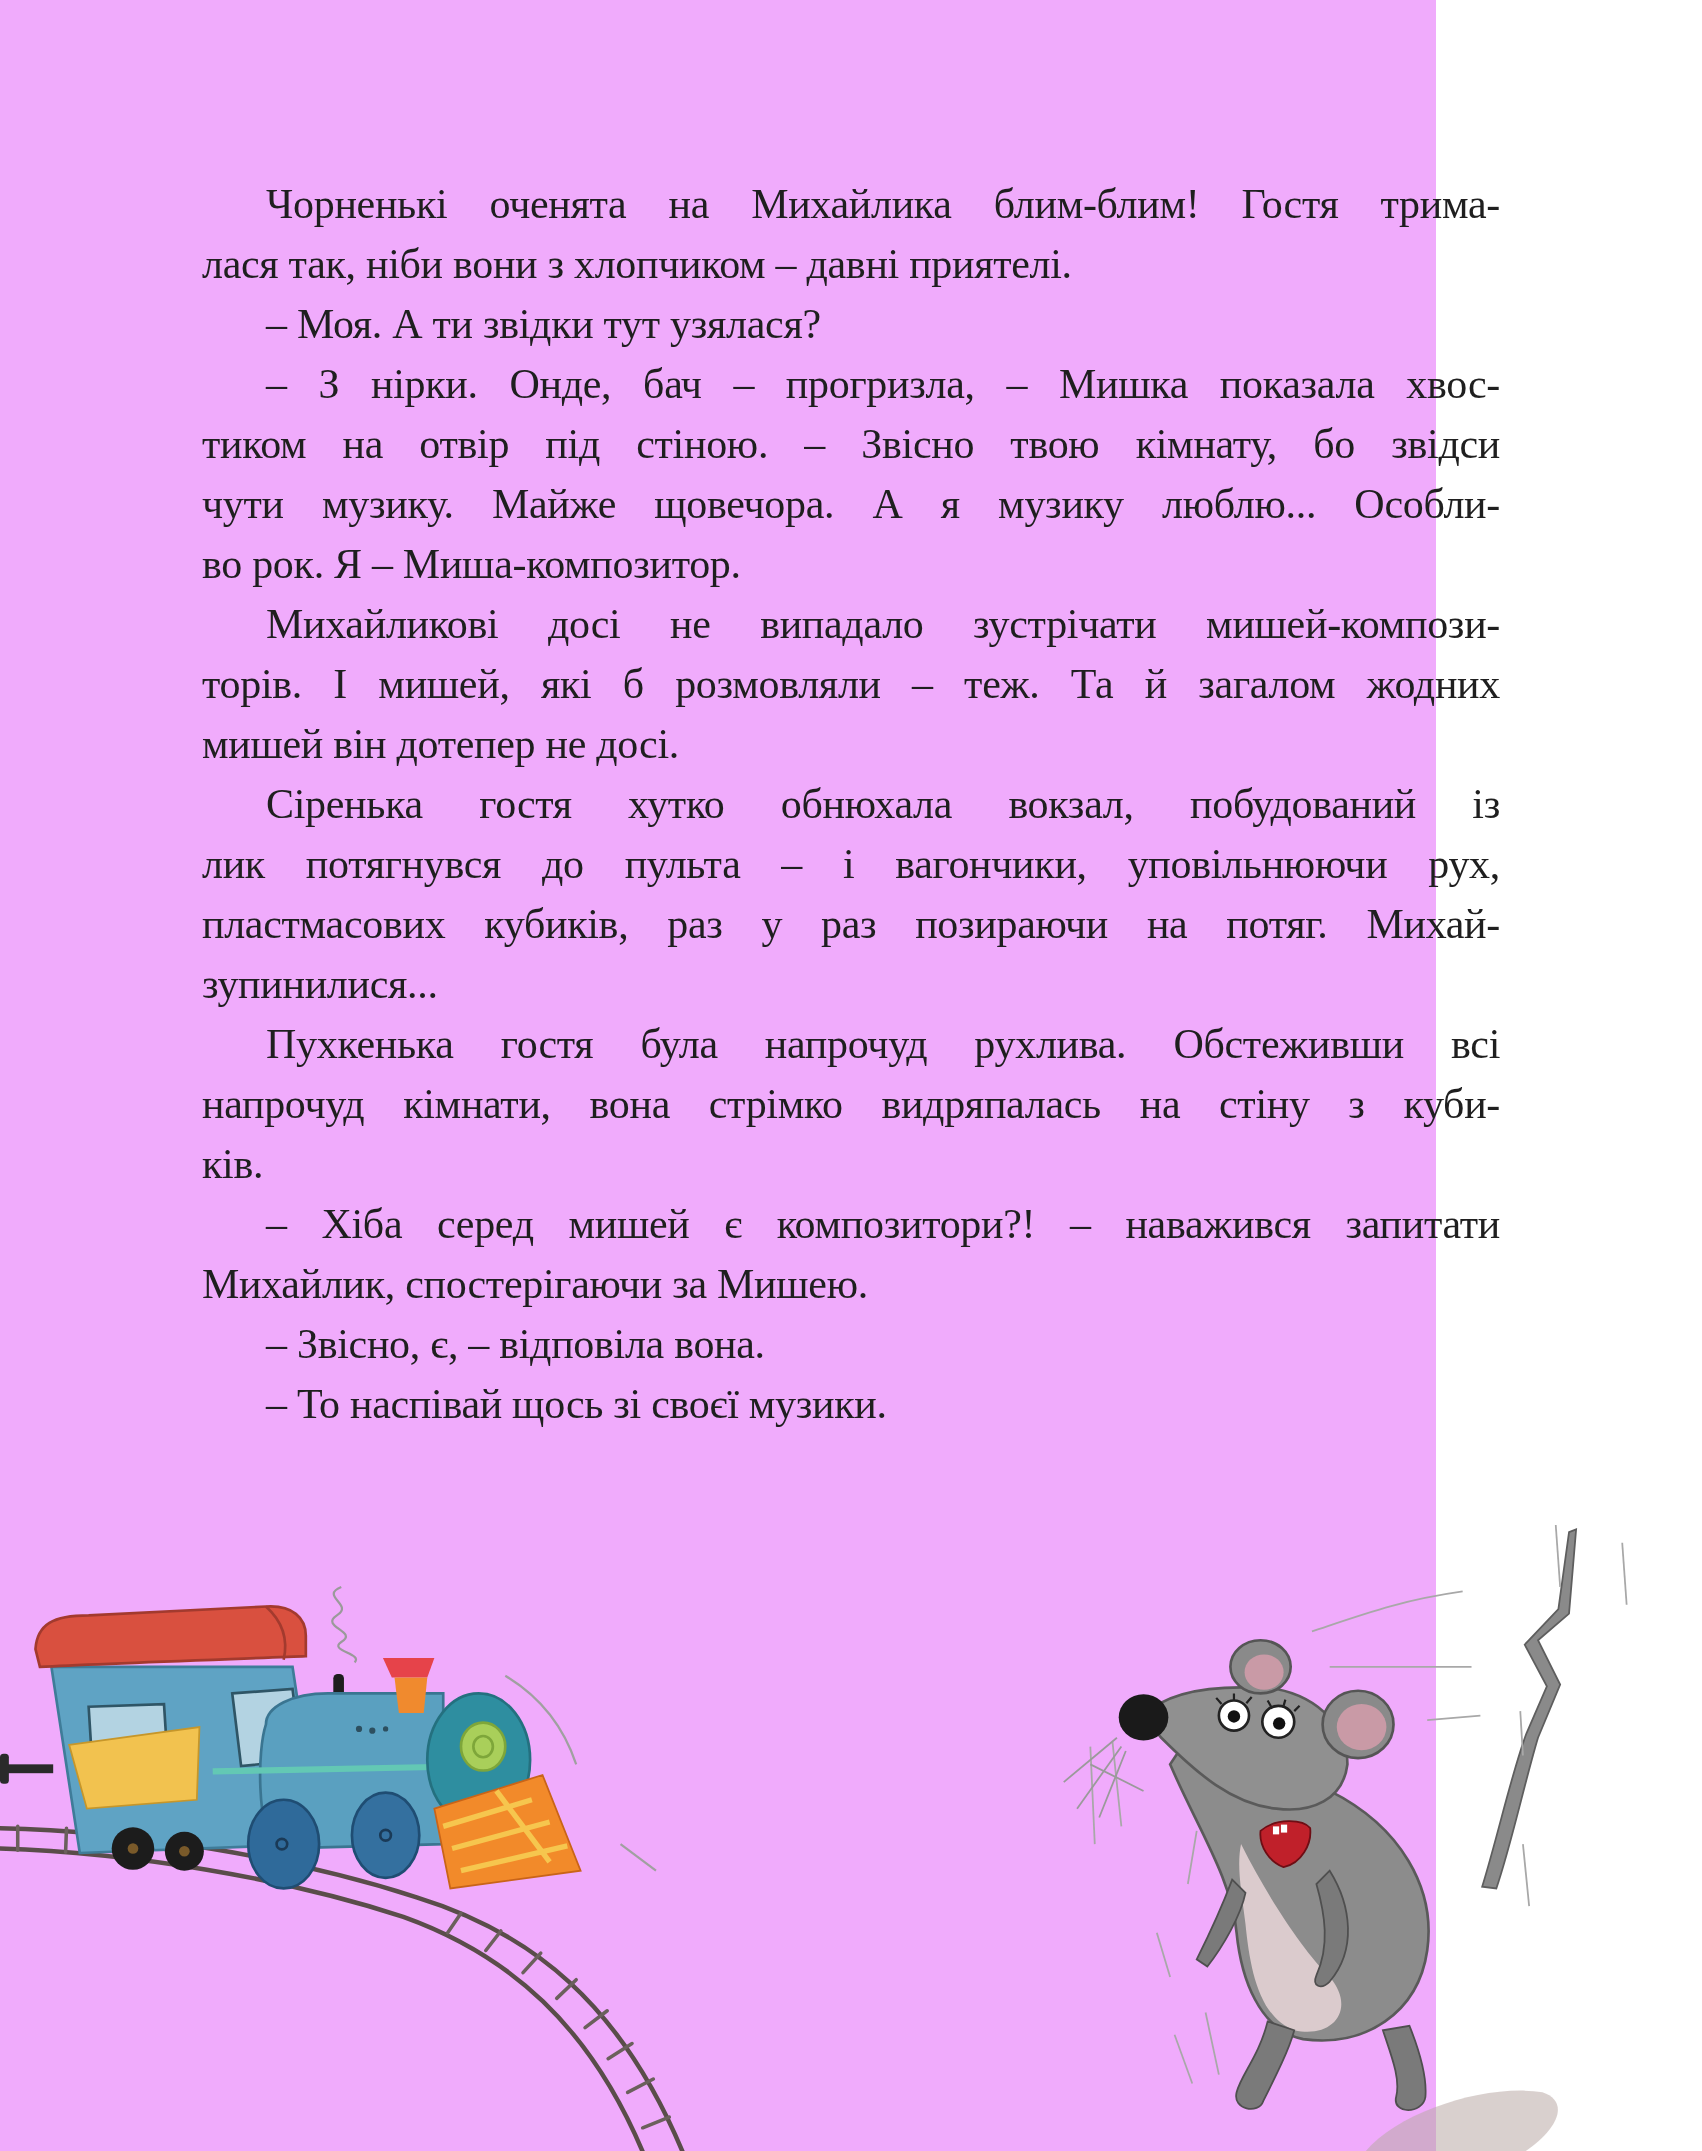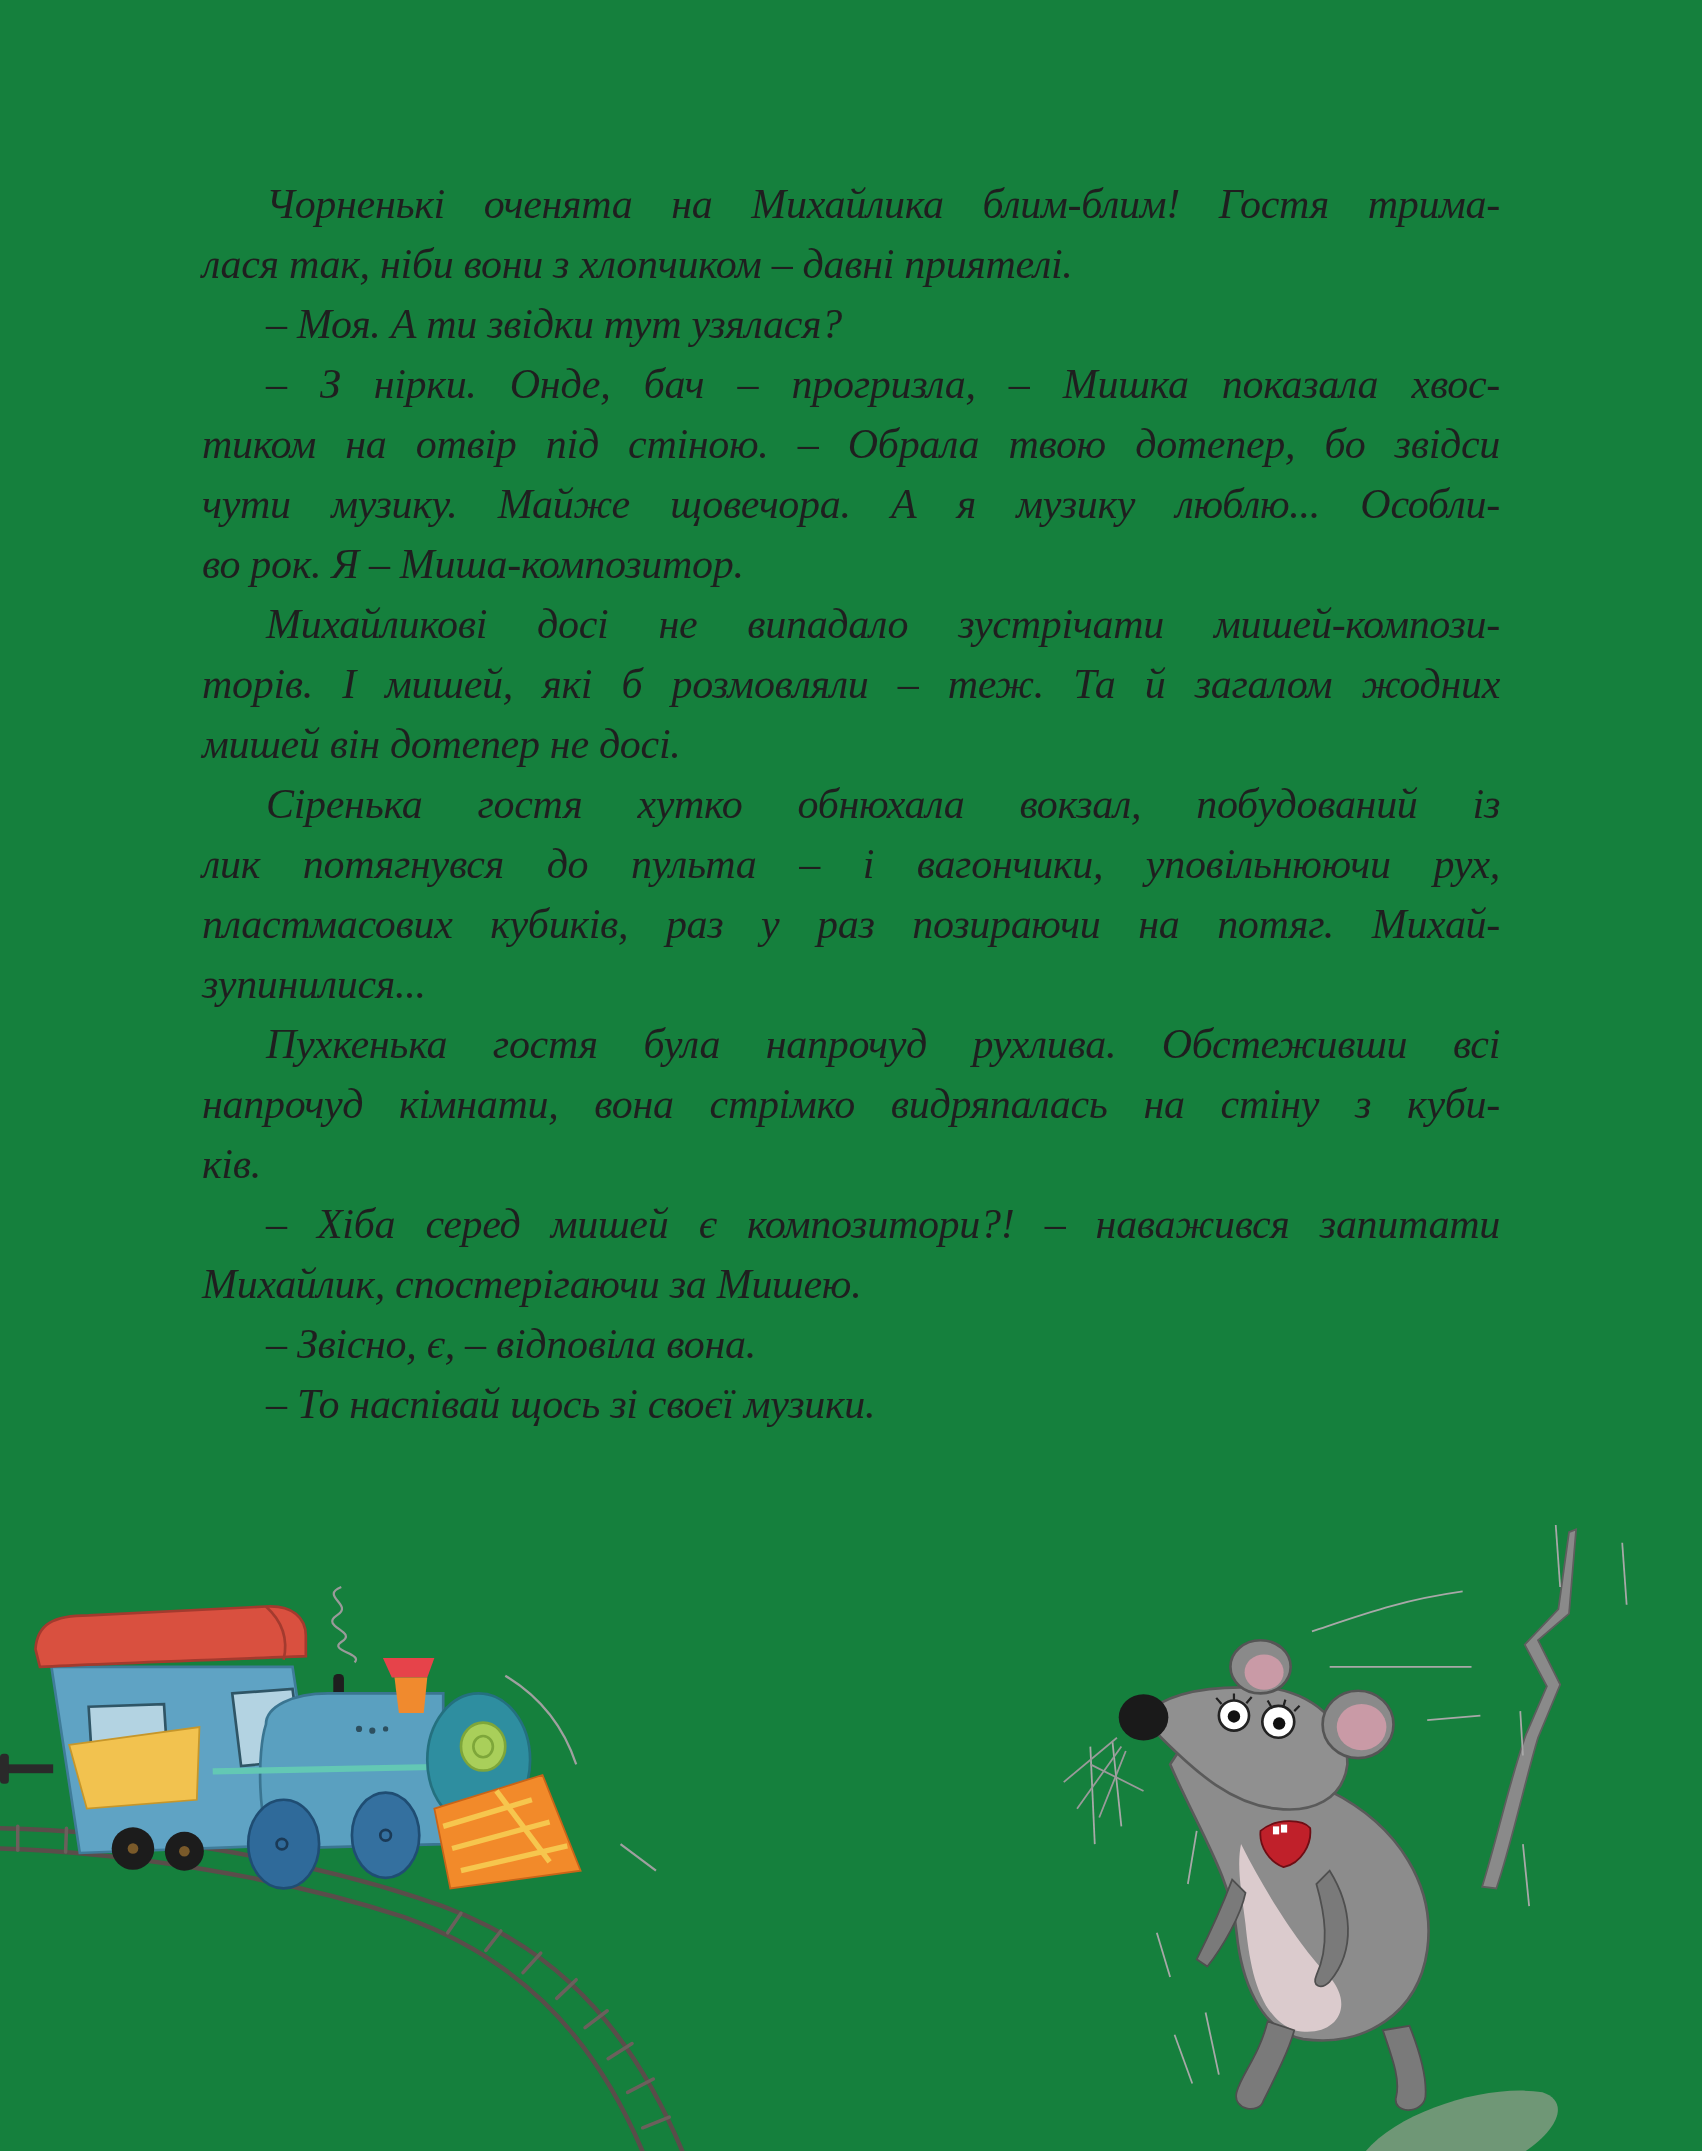--- a/index.html
+++ b/index.html
@@ -1,17 +1,17 @@
 <!DOCTYPE html>
 <html style="font-size:14px"><head>
 <meta charset="utf-8">
 <style>
   html, body { margin: 0; padding: 0; background: #ffffff; }
   body { width: 1702px; height: 2152px; position: relative; overflow: hidden; }
-  .page { position: absolute; left: 0; top: 0; width: 1702px; height: 2152px; background: #15803d; font-style: italic; }
+  .page { position: absolute; left: 0; top: 0; width: 1436px; height: 2152px; background: #f0abfc; }
   .text-block {
     position: absolute; left: 202px; top: 174px; width: 1298px;
     font-family: "Liberation Serif", "DejaVu Serif", serif;
     font-size: 42px; line-height: 60px; color: #1f1f1f;
     letter-spacing: -0.3px;
   }
   .line { display: block; height: 60px; white-space: nowrap; text-align: justify; text-align-last: justify; }
   .line.indent { padding-left: 64px; }
   .line.last { text-align-last: left; }
   .illus { position: absolute; left: 0; top: 0; width: 1702px; height: 2152px; pointer-events: none; }
@@ -19,21 +19,21 @@
 </head>
 <body>
 
 <div class="page">
 
   <div class="text-block">
     <span class="line indent">Чорненькі оченята на Михайлика блим-блим! Гостя трима-</span>
     <span class="line last">лася так, ніби вони з хлопчиком – давні приятелі.</span>
     <span class="line indent last">– Моя. А ти звідки тут узялася?</span>
     <span class="line indent">– З нірки. Онде, бач – прогризла, – Мишка показала хвос-</span>
-    <span class="line">тиком на отвір під стіною. – Обрала твою дотепер, бо звідси</span>
+    <span class="line">тиком на отвір під стіною. – Звісно твою кімнату, бо звідси</span>
     <span class="line">чути музику. Майже щовечора. А я музику люблю... Особли-</span>
     <span class="line last">во рок. Я – Миша-композитор.</span>
     <span class="line indent">Михайликові досі не випадало зустрічати мишей-компози-</span>
     <span class="line">торів. І мишей, які б розмовляли – теж. Та й загалом жодних</span>
     <span class="line last">мишей він дотепер не досі.</span>
     <span class="line indent">Сіренька гостя хутко обнюхала вокзал, побудований із</span>
     <span class="line">лик потягнувся до пульта – і вагончики, уповільнюючи рух,</span>
     <span class="line">пластмасових кубиків, раз у раз позираючи на потяг. Михай-</span>
     <span class="line last">зупинилися...</span>
     <span class="line indent">Пухкенька гостя була напрочуд рухлива. Обстеживши всі</span>

